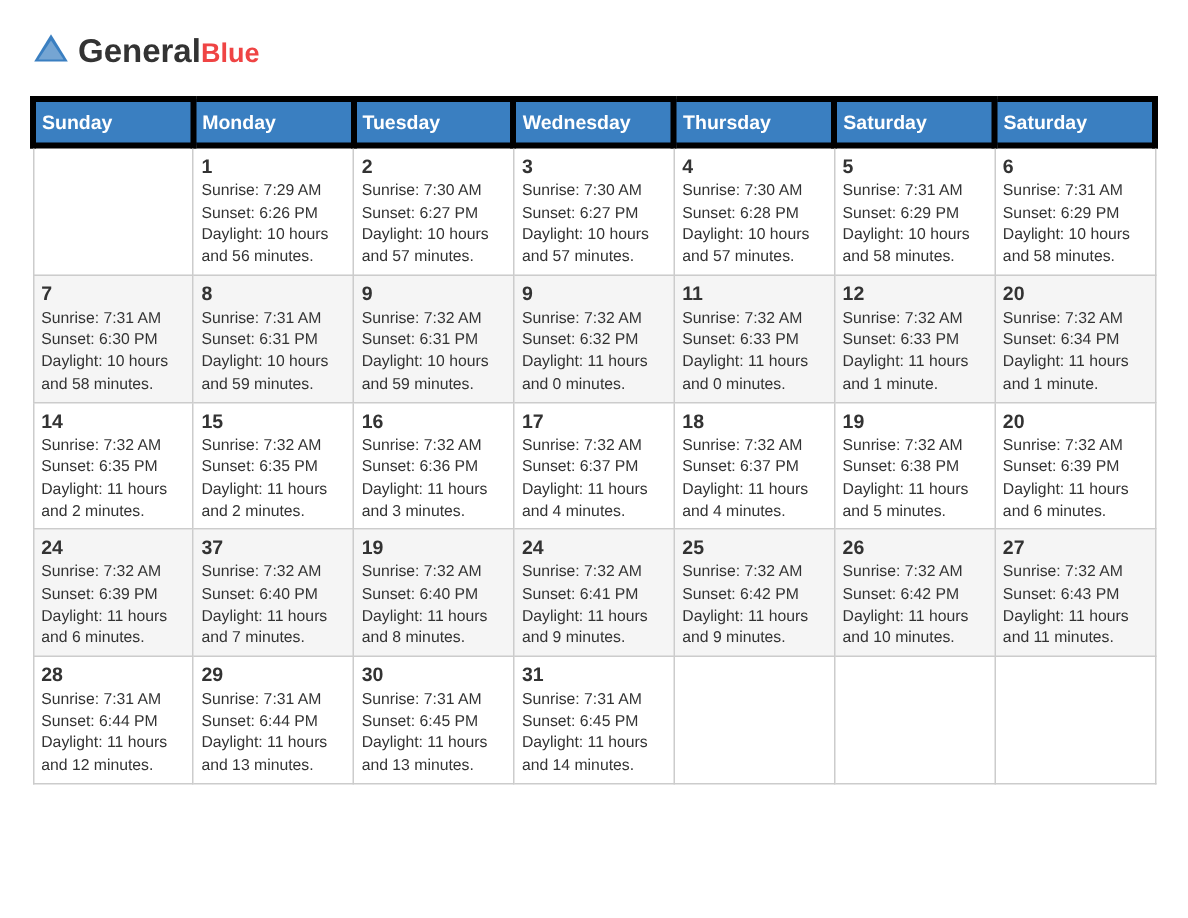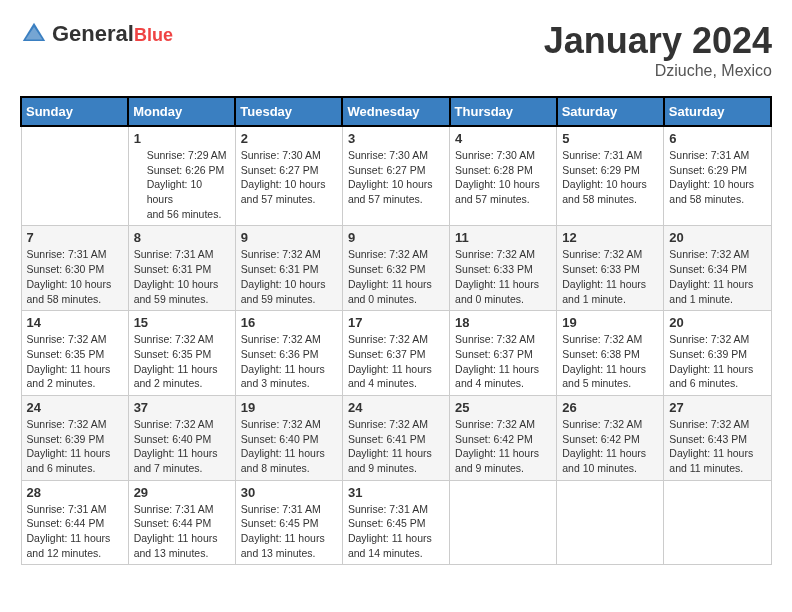--- a/index.html
+++ b/index.html
@@ -52,21 +52,21 @@
       width: 100%;
       border-collapse: collapse;
     }
     .calendar th {
       background-color: #3a7fc1;
       color: #fff;
       font-size: 13px;
       font-weight: bold;
       padding: 6px 4px;
       text-align: left;
-      border: 2px solid #000000;
+      border: 4px solid #000000;
     }
     .calendar td {
       border: 1px solid #ccc;
       vertical-align: top;
       padding: 4px 5px;
       width: 107px;
       min-height: 80px;
       font-size: 11px;
       color: #333;
       background: #fff;
@@ -94,44 +94,40 @@
 <div class="header">
   <div class="logo">
     <svg class="logo-icon" viewBox="0 0 40 40">
       <polygon points="20,4 36,30 4,30" fill="#3a7fc1"></polygon>
       <polygon points="20,10 32,28 8,28" fill="#fff" opacity="0.3"></polygon>
     </svg>
     <div>
       <span class="logo-text-general">General</span><span class="logo-text-blue">Blue</span>
     </div>
   </div>
-  <div class="title-block">
-    <h1>January 2024</h1>
-    <h2>Dziuche, Mexico</h2>
-  </div>
 </div>
 
 <table class="calendar">
   <thead>
     <tr>
     <th>Sunday</th>
         <th>Monday</th>
         <th>Tuesday</th>
         <th>Wednesday</th>
         <th>Thursday</th>
         <th>Saturday</th>
         <th>Saturday</th>
       </tr>
   </thead>
   <tbody id="calendar-body">
   <tr>
         <td class="empty-cell"></td>
         <td>
           <div class="day-number">1</div>
-          <div class="day-info" style="white-space: pre-line; margin-left: 13px;">Sunrise: 7:29 AM
+          <div class="day-info" style="white-space: pre-line;">Sunrise: 7:29 AM
 Sunset: 6:26 PM
 Daylight: 10 hours
 and 56 minutes.</div>
         </td>
         <td>
           <div class="day-number">2</div>
           <div class="day-info" style="white-space: pre-line;">Sunrise: 7:30 AM
 Sunset: 6:27 PM
 Daylight: 10 hours
 and 57 minutes.</div>

